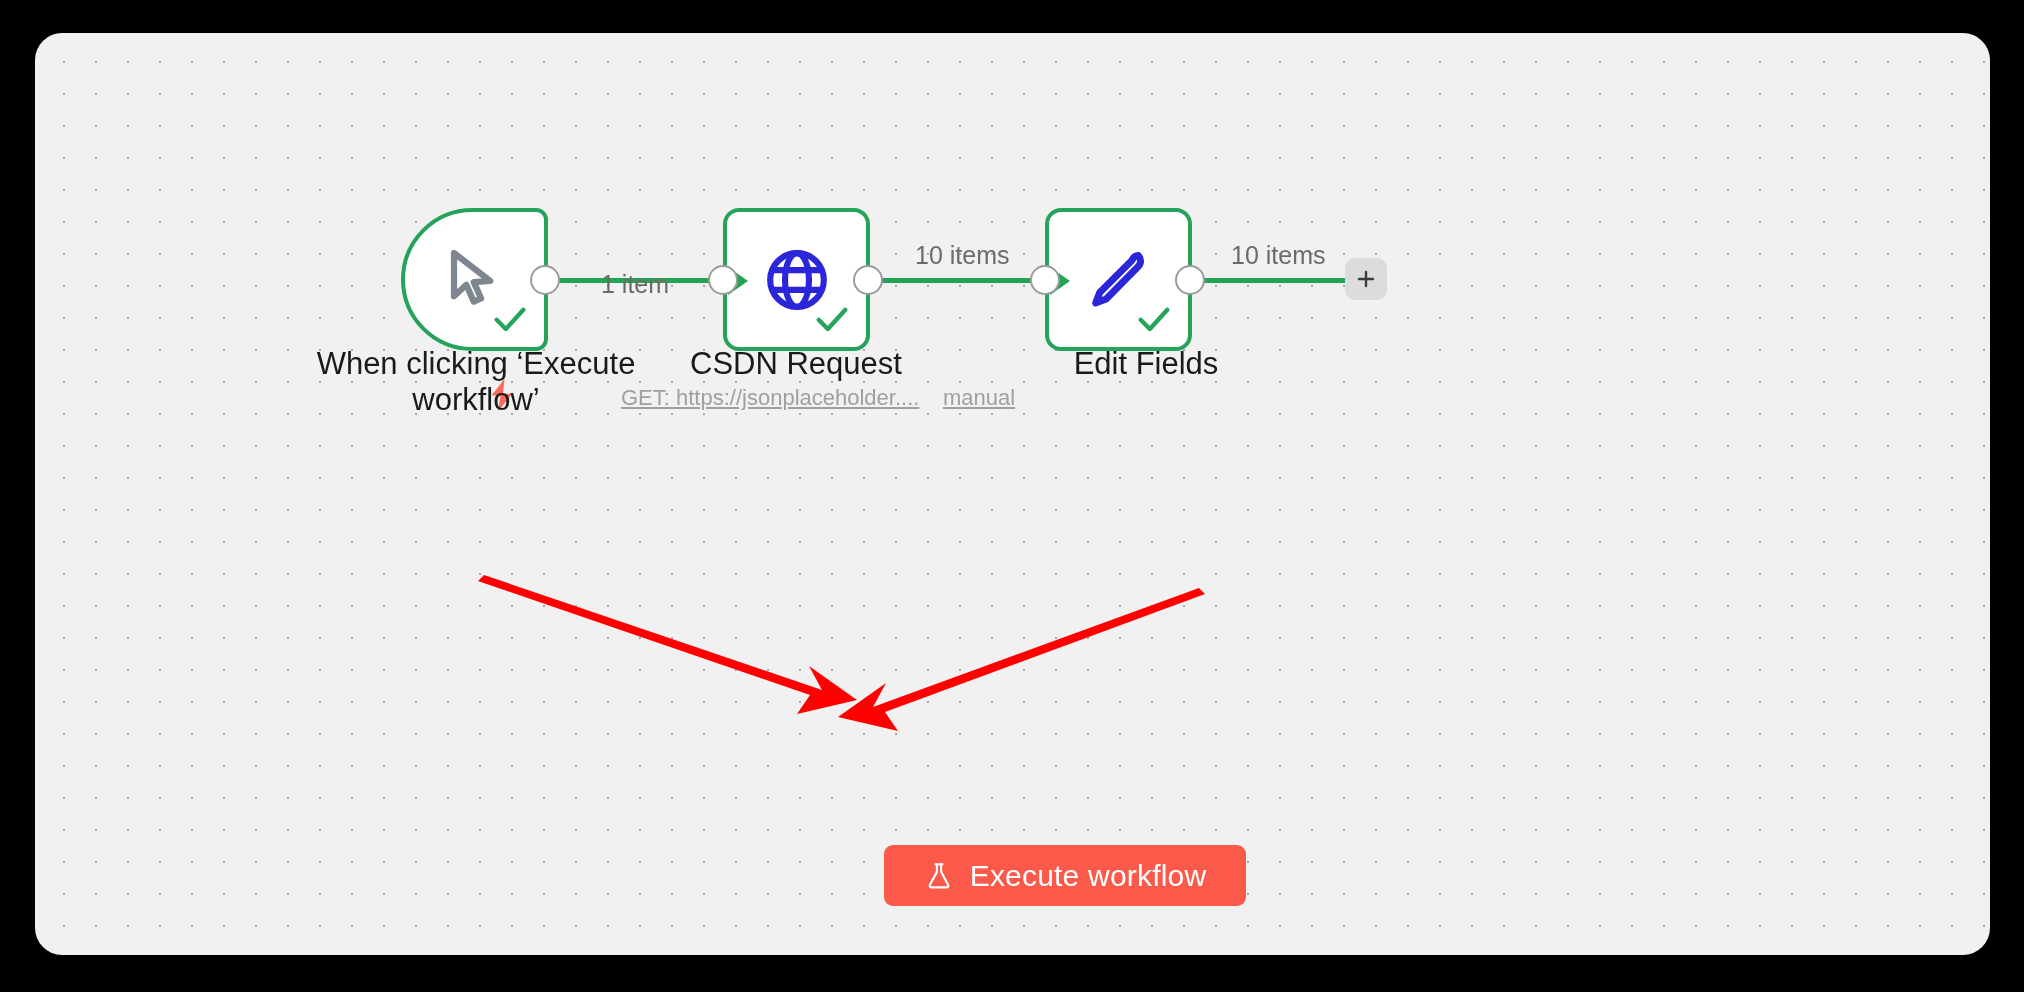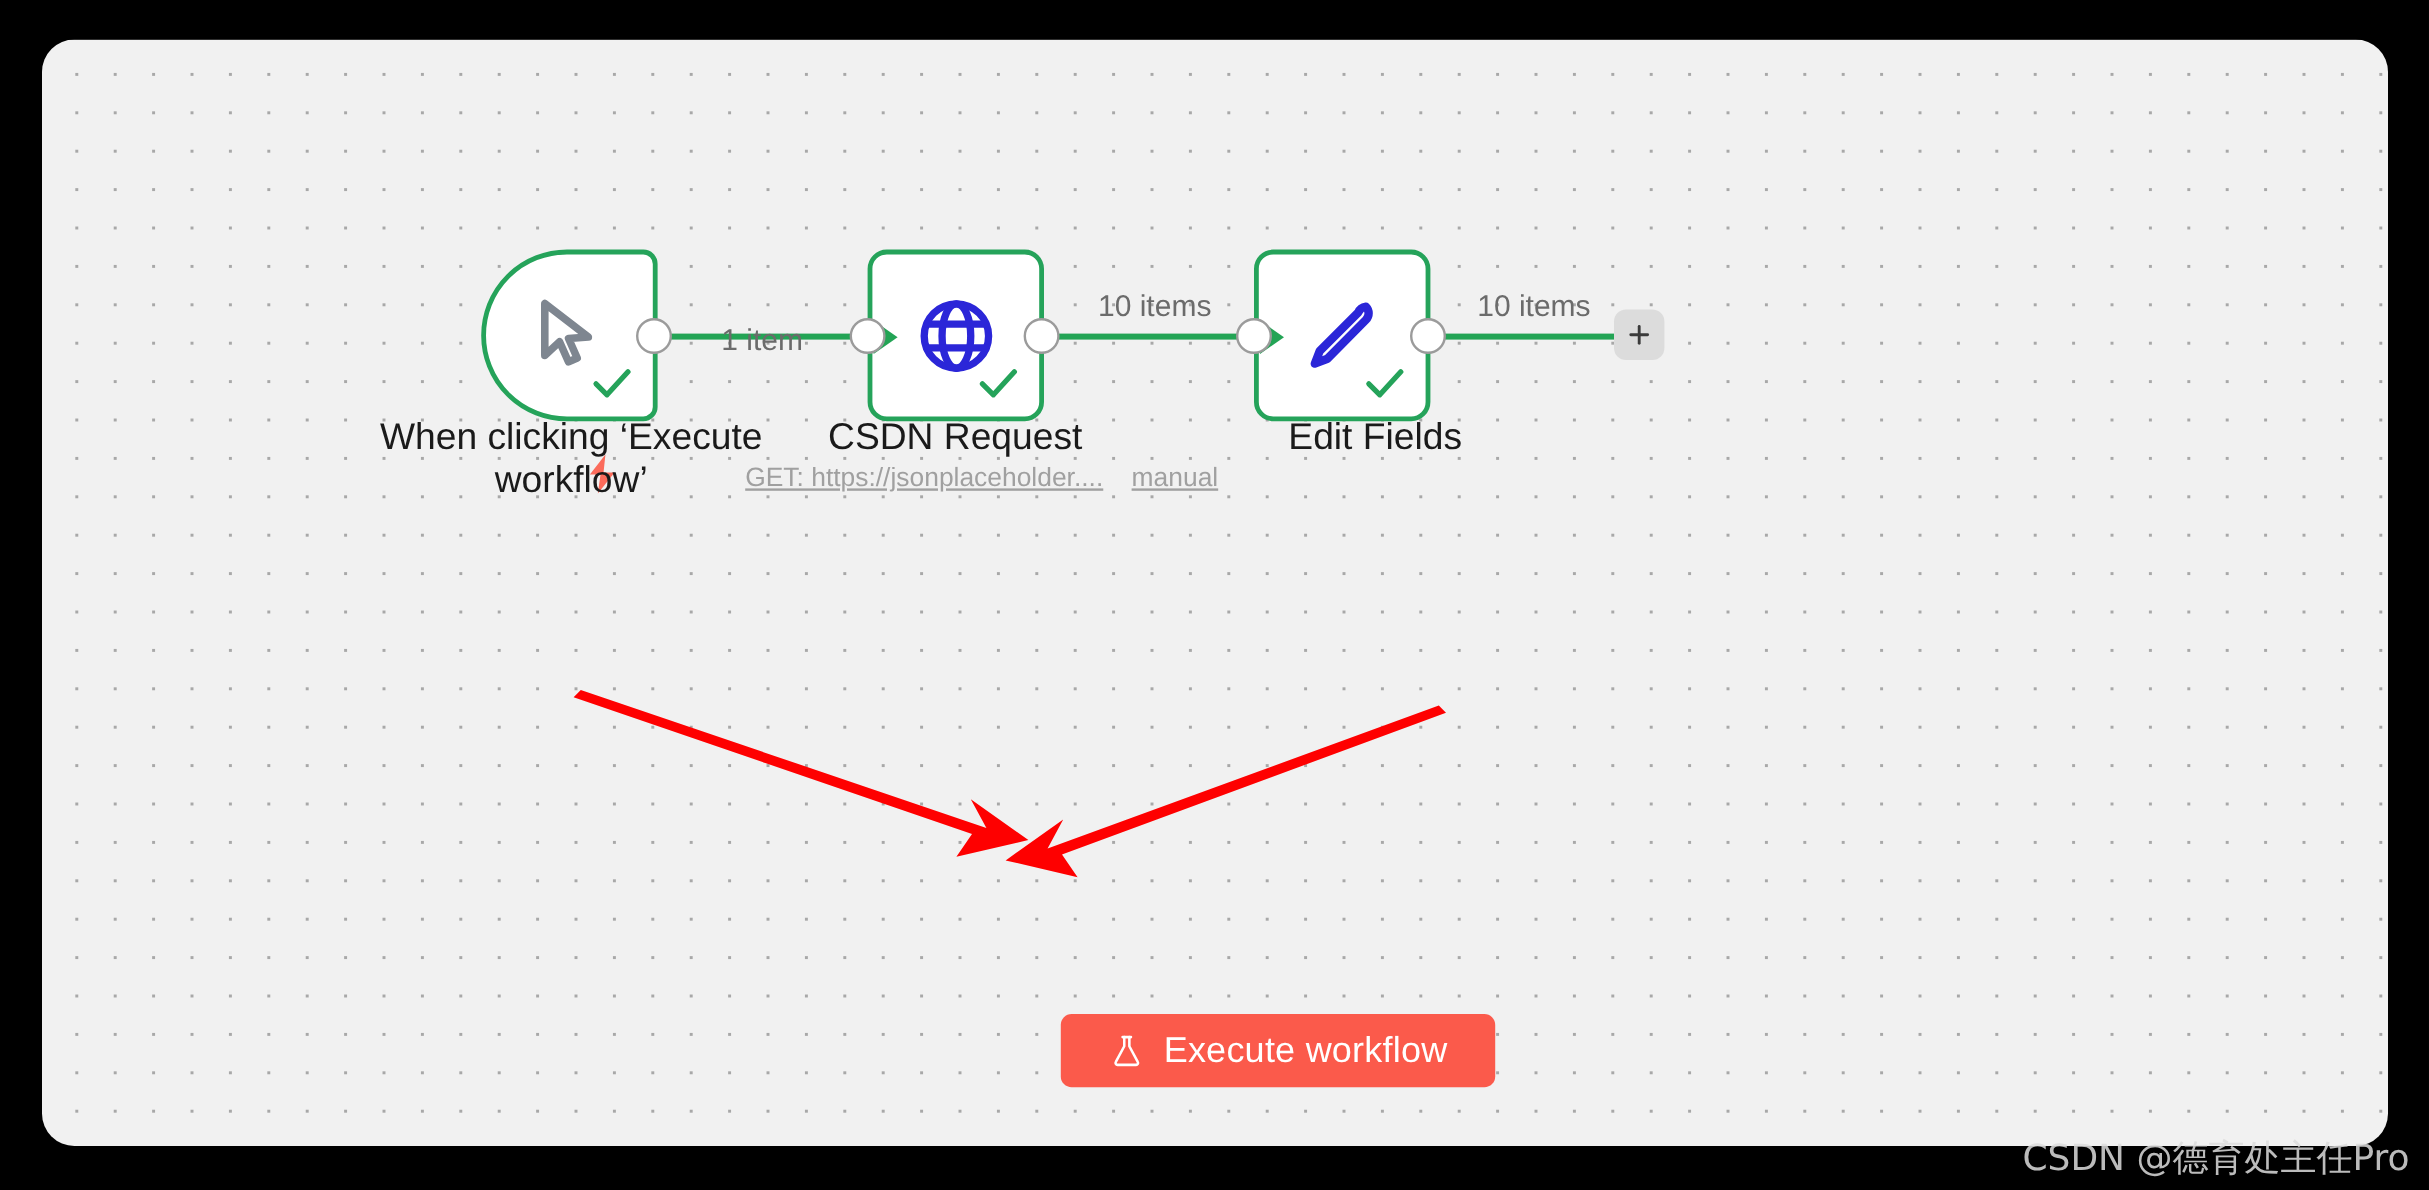--- a/index.html
+++ b/index.html
@@ -192,15 +192,14 @@
     <button id="exec-btn" style="left:849px;top:812px;">
       <svg width="30" height="30" viewBox="0 0 24 24" fill="none" stroke="#ffffff" stroke-width="1.7" stroke-linecap="round" stroke-linejoin="round">
         <path d="M9.2 2.6 h5.6"></path>
         <path d="M10.3 2.6 v6.1 L4.7 19.1 a1.3 1.3 0 0 0 1.15 2.0 h12.3 a1.3 1.3 0 0 0 1.15 -2.0 L13.7 8.7 V2.6"></path>
       </svg>
       <span class="lbl">Execute workflow</span>
     </button>
 
   </div>
 
-  <div id="watermark">CSDN @德育处主任Pro</div>
 
 </div>
 
 </body></html>

